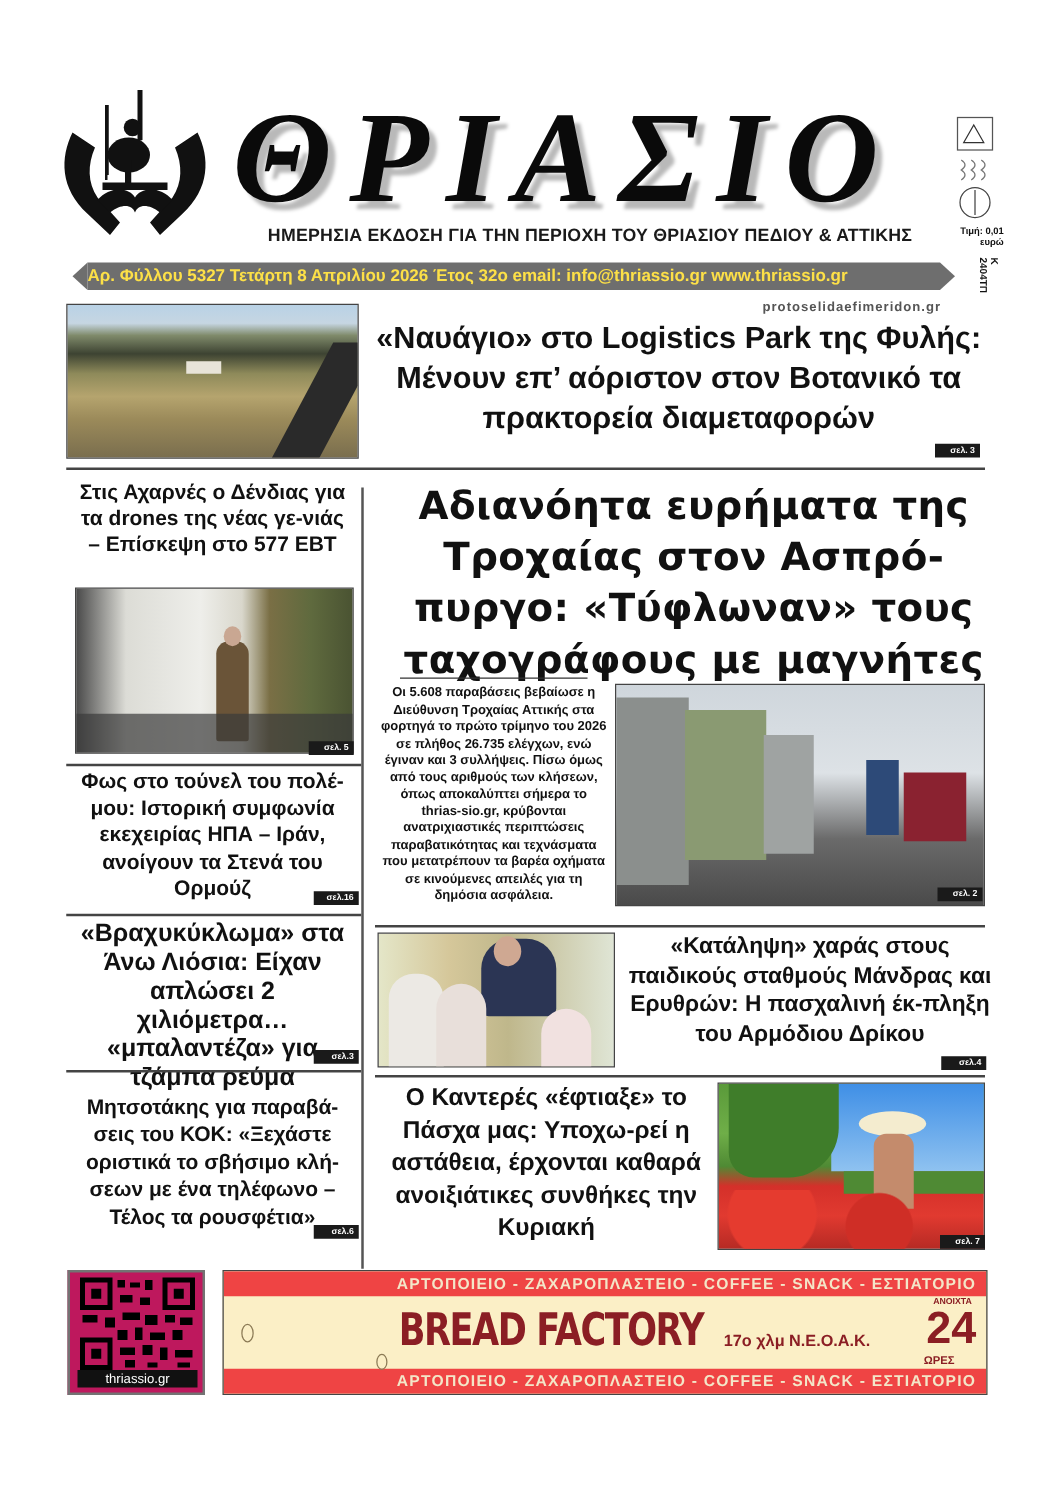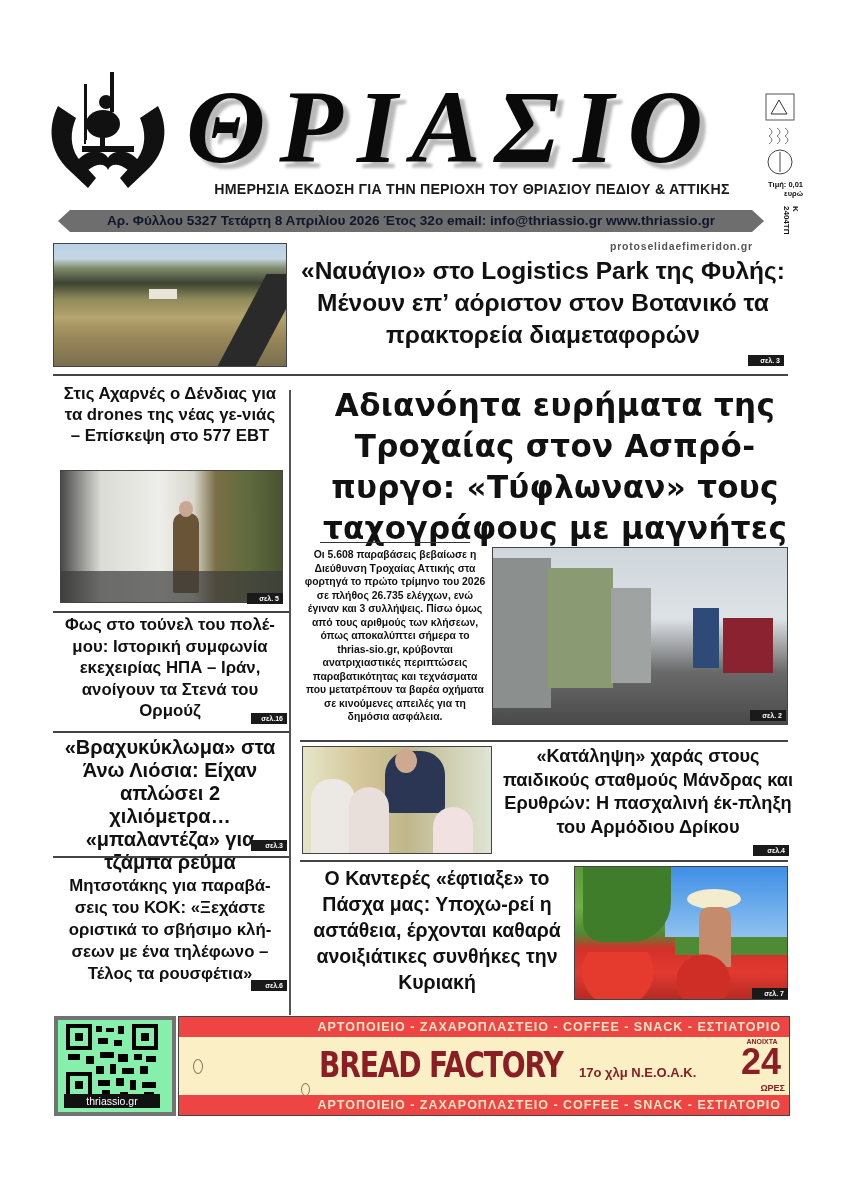--- a/index.html
+++ b/index.html
@@ -3,21 +3,21 @@
 <meta charset="utf-8">
 <style>
   *{box-sizing:border-box;margin:0;padding:0}
   html,body{width:841px;height:1190px;background:#fff;overflow:hidden}
   body{position:relative;font-family:"Liberation Sans",sans-serif;color:#111}
   .abs{position:absolute}
   
   #logo{left:48px;top:66px;width:120px;height:126px}
   #title{left:186px;top:74px;width:572px;height:106px;font-family:"Liberation Serif",serif;font-weight:bold;font-style:italic;font-size:104px;letter-spacing:14px;line-height:106px;color:#0a0a0a;text-shadow:6px 6px 3px #b9b9b9;white-space:nowrap}
   #tagline{left:192px;top:181px;width:560px;font-weight:bold;font-size:14.2px;letter-spacing:.2px;color:#1a1a1a;text-align:center;white-space:nowrap}
-  #infobar{left:70px;top:210px;width:682px;height:22px;background:#6e6e6e;color:#0f172a;font-size:13.6px;font-weight:bold;line-height:22px;text-align:center;white-space:nowrap}
+  #infobar{left:70px;top:210px;width:682px;height:22px;background:#6e6e6e;color:#fde047;font-size:13.6px;font-weight:bold;line-height:22px;text-align:left;white-space:nowrap}
   #infobar:before{content:"";position:absolute;left:-12px;top:0;border-right:12px solid #6e6e6e;border-top:11px solid transparent;border-bottom:11px solid transparent}
   #infobar:after{content:"";position:absolute;right:-12px;top:0;border-left:12px solid #6e6e6e;border-top:11px solid transparent;border-bottom:11px solid transparent}
   #stamp{left:763px;top:92px;width:34px;height:86px}
   #price{left:757px;top:180px;width:46px;font-size:7.5px;text-align:right;font-weight:bold;line-height:9px}
   #kcode{left:782px;top:206px;width:18px;height:32px;font-size:8px;font-weight:bold;writing-mode:vertical-rl;line-height:9px}
   #watermark{left:610px;top:240px;font-size:10.5px;font-weight:bold;color:#555;letter-spacing:.8px}
   
   .photo{position:absolute;border:1px solid #444;overflow:hidden}
   .pg{position:absolute;background:#1a1a1a;color:#fff;font-size:7px;font-weight:bold;padding:1px 4px;line-height:9px;text-align:right;min-width:36px}
   .hl{position:absolute;font-weight:bold;text-align:center;color:#111}
@@ -27,21 +27,21 @@
   #h1{left:290px;top:255px;width:506px;font-size:24.5px;line-height:32px}
   #h2{left:312px;top:385px;width:486px;font-family:"DejaVu Sans",sans-serif;font-size:31px;line-height:41px;letter-spacing:.3px}
   #lead{left:304px;top:548px;width:182px;font-size:10.4px;line-height:13.5px;font-weight:bold;text-align:center}
   #side1{left:58px;top:383px;width:224px;font-size:16.8px;line-height:21px}
   #side2{left:58px;top:614px;width:224px;font-size:16.8px;line-height:21.5px}
   #side3{left:58px;top:736px;width:224px;font-size:20px;line-height:23px}
   #side4{left:58px;top:875px;width:224px;font-size:16.8px;line-height:22px}
   #h3{left:500px;top:745px;width:296px;font-size:18.2px;line-height:23.5px}
   #h4{left:304px;top:865px;width:266px;font-size:19.5px;line-height:26px}
   
-  #qr{left:54px;top:1016px;width:122px;height:100px;border:4px solid #737373;background:#86efac}
+  #qr{left:54px;top:1016px;width:110px;height:100px;border:2px solid #737373;background:#be185d}
   #ad{left:178px;top:1016px;width:612px;height:100px;background:#fbefc6;border:1px solid #444;overflow:hidden}
   .adstrip{position:absolute;left:0;width:100%;height:20px;background:#ef4444;color:#f3e6c8;font-size:12.5px;font-weight:bold;letter-spacing:1px;text-align:right;padding-right:8px;line-height:20px;white-space:nowrap}
 </style>
 </head>
 <body>
 
 <div id="logo" class="abs">
   <svg width="120" height="126" viewBox="0 0 120 126">
     <path d="M10 40 C0 60,0 85,22 105 L40 122 L48 112 L30 92 C22 80,22 66,28 52 Z" fill="#111"></path>
     <path d="M110 40 C120 60,120 85,98 105 L80 122 L72 112 L90 92 C98 80,98 66,92 52 Z" fill="#111"></path>
@@ -177,14 +177,14 @@
 
 <div id="ad" class="abs">
   <div class="adstrip" style="top:0">ΑΡΤΟΠΟΙΕΙΟ - ΖΑΧΑΡΟΠΛΑΣΤΕΙΟ - COFFEE - SNACK - ΕΣΤΙΑΤΟΡΙΟ</div>
   <div class="adstrip" style="bottom:0">ΑΡΤΟΠΟΙΕΙΟ - ΖΑΧΑΡΟΠΛΑΣΤΕΙΟ - COFFEE - SNACK - ΕΣΤΙΑΤΟΡΙΟ</div>
   <div style="position:absolute;left:14px;top:42px;width:10px;height:15px;border:1.5px solid #8b7a55;border-radius:50%"></div>
   <div style="position:absolute;left:122px;top:66px;width:9px;height:13px;border:1.5px solid #8b7a55;border-radius:50%"></div>
   <div style="position:absolute;left:140px;top:24px;font-family:'DejaVu Sans',sans-serif;font-weight:bold;font-size:36px;color:#8b1e24;letter-spacing:-1.5px;transform:scaleX(.78);transform-origin:left;line-height:48px;white-space:nowrap">BREAD FACTORY</div>
   <div style="position:absolute;left:400px;top:48px;font-weight:bold;font-size:13px;color:#8b1e24;white-space:nowrap">17ο χλμ Ν.Ε.Ο.Α.Κ.</div>
   <div style="position:absolute;left:560px;top:21px;width:46px;text-align:center;font-size:7px;font-weight:bold;color:#8b1e24">ΑΝΟΙΧΤΑ</div>
   <div style="position:absolute;left:558px;top:25px;width:48px;text-align:center;font-size:36px;font-weight:bold;color:#8b1e24;line-height:40px">24</div>
-  <div style="position:absolute;left:560px;top:66px;width:46px;text-align:right;font-size:9px;font-weight:bold;color:#8b1e24">ΩΡΕΣ</div>
+  <div style="position:absolute;left:560px;top:66px;width:46px;text-align:left;font-size:9px;font-weight:bold;color:#8b1e24">ΩΡΕΣ</div>
 </div>
 
 </body></html>

